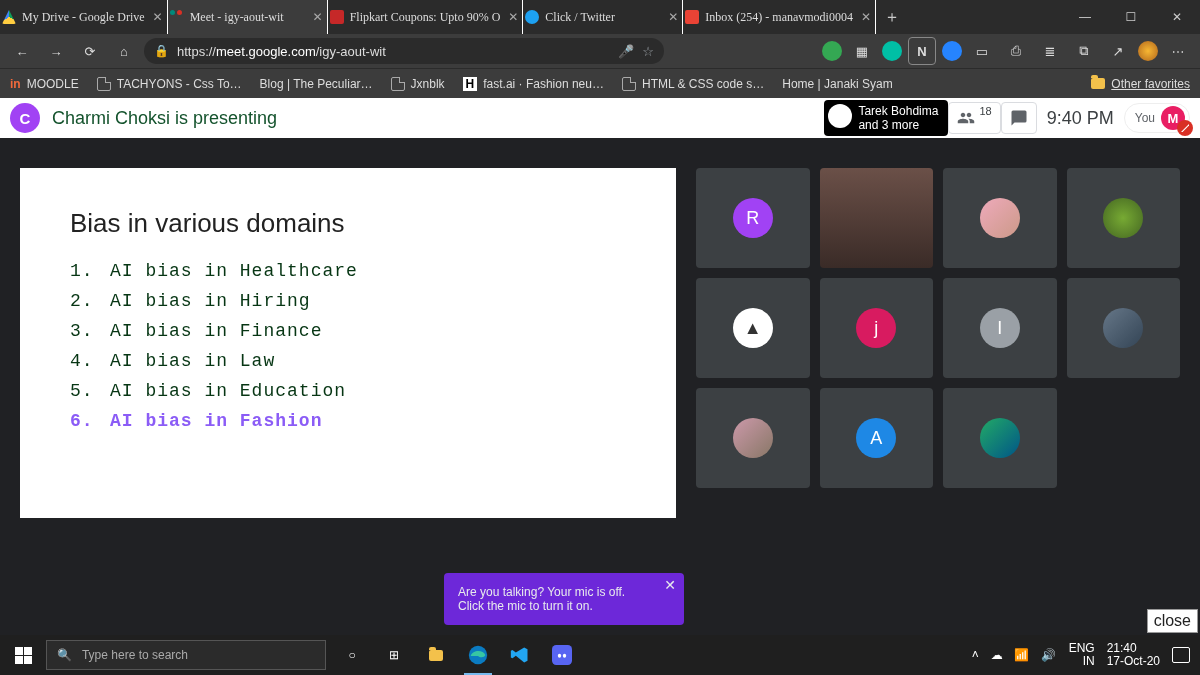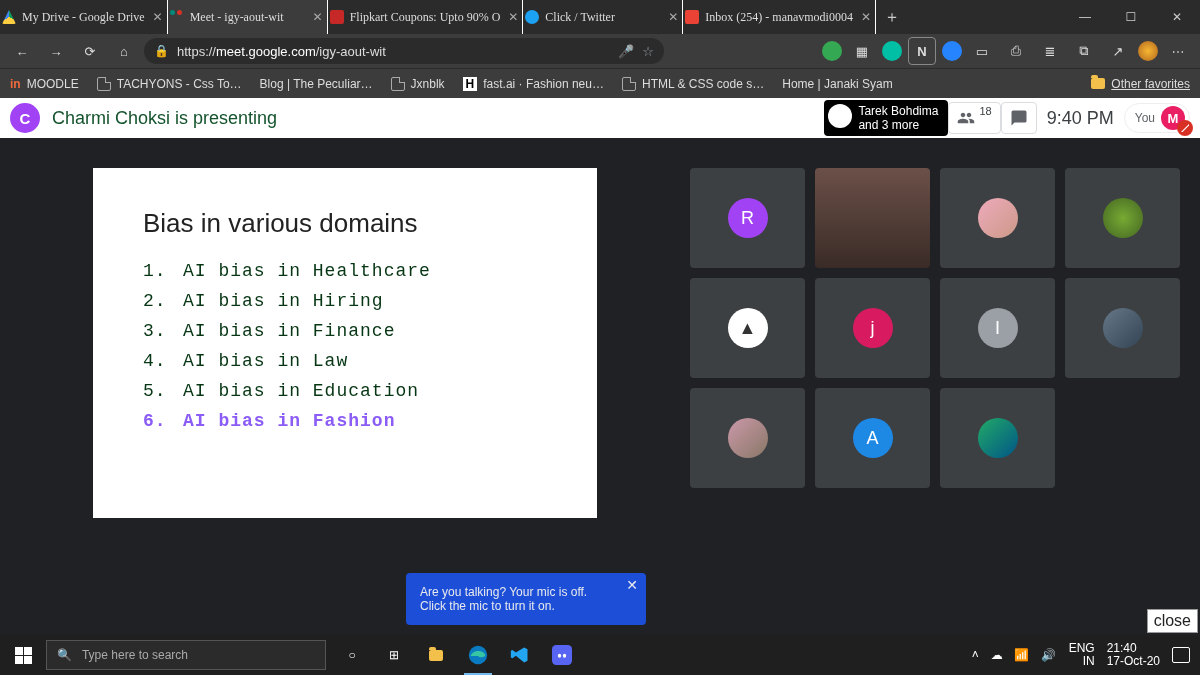--- a/index.html
+++ b/index.html
@@ -45,38 +45,38 @@
   .mtbtn { display:flex; align-items:flex-start; gap:4px; padding:6px 8px; border:1px solid #dadce0; border-radius:4px; font-size:13px; color:#3c4043; }
   .clock { font-size:18px; color:#3c4043; padding:0 10px; }
   .you-pill { background:#fff; border:1px solid #eee; border-radius:20px; padding:2px 4px 2px 10px; display:flex; align-items:center; gap:6px; font-size:12px; color:#5f6368; position:relative; }
   .you-pill .av { width:24px; height:24px; border-radius:50%; background:#e91e63; color:#fff; display:flex; align-items:center; justify-content:center; font-size:13px; font-weight:600; }
   .muted-dot { position:absolute; bottom:-4px; right:-4px; width:16px; height:16px; border-radius:50%; background:#d93025; display:flex; align-items:center; justify-content:center; }
   .muted-dot::after{ content:""; width:8px; height:8px; background:#fff; clip-path: polygon(0 100%,100% 0,100% 20%,20% 100%); }
 
   
   .meet-body { position:absolute; top:138px; bottom:40px; left:0; right:0; background:#202124; display:flex; padding:30px 20px 10px; gap:20px; }
   .slide-area { flex:1; display:flex; align-items:flex-start; justify-content:center; }
-  .slide { width:504px; height:350px; background:#fff; padding:40px 40px 30px 50px; }
+  .slide { width:656px; height:350px; background:#fff; padding:40px 40px 30px 50px; }
   .slide h1 { font-size:26px; font-weight:400; color:#222; margin-bottom:22px; font-family: Arial, sans-serif; }
   .slide ol { list-style:none; counter-reset:item; }
   .slide li { counter-increment:item; font-family: "Courier New", monospace; font-size:18px; letter-spacing:1px; margin:10px 0; color:#073614; }
   .slide li::before { content: counter(item) "."; display:inline-block; width:40px; }
   .slide li.hl { color:#8b5cf6; font-weight:700; }
 
   .participants { width:490px; display:grid; grid-template-columns:repeat(4,1fr); grid-auto-rows:100px; gap:10px; align-content:start; }
   .tile { background:#3c4043; border-radius:4px; display:flex; align-items:center; justify-content:center; position:relative; overflow:hidden; }
   .tile.video { background: linear-gradient(180deg,#6b5048,#3a2b27); }
   .tile .pav { width:40px; height:40px; border-radius:50%; display:flex; align-items:center; justify-content:center; color:#fff; font-size:18px; font-weight:500; }
   .tile .name { position:absolute; bottom:4px; left:6px; color:#fff; font-size:11px; text-shadow:0 0 3px #000; display:flex; align-items:center; gap:4px; }
   .tile.speaking { outline:2px solid #1e88e5; }
   .eq { display:inline-flex; gap:1px; align-items:flex-end; }
   .eq span { width:2px; background:#4fc3f7; }
 
   
-  .toast { position:absolute; bottom:50px; left:406px; width:240px; background:#1d4ed8; color:#e8eaed; font-size:12px; padding:12px 30px 12px 14px; border-radius:4px; z-index:5; }
+  .toast { position:absolute; bottom:50px; left:444px; width:240px; background:#6d28d9; color:#e8eaed; font-size:12px; padding:12px 30px 12px 14px; border-radius:4px; z-index:5; }
   .toast .tx { position:absolute; top:4px; right:8px; color:#e8eaed; font-size:14px; }
 
   .close-chip { position:absolute; right:2px; bottom:42px; background:#fff; color:#222; font-size:16px; padding:2px 6px; border:1px solid #999; z-index:6; }
 
   
   .taskbar { position:absolute; bottom:0; left:0; right:0; height:40px; background:#1f1f1f; display:flex; align-items:center; color:#fff; font-size:12px; }
   .taskbar .start { width:46px; height:40px; display:flex; align-items:center; justify-content:center; }
   .winlogo { display:grid; grid-template-columns:8px 8px; grid-template-rows:8px 8px; gap:1px; }
   .winlogo span { background:#fff; }
   .searchbox { width:280px; height:30px; background:#2b2b2b; border:1px solid #555; display:flex; align-items:center; padding:0 10px; gap:10px; color:#aaa; }

